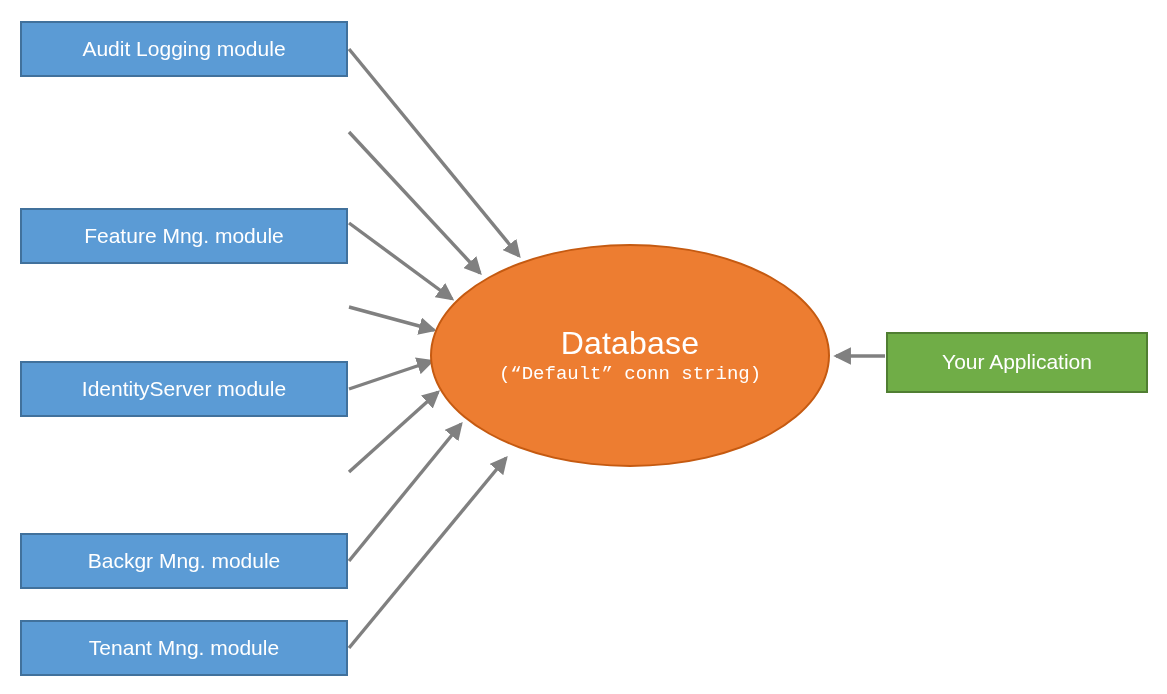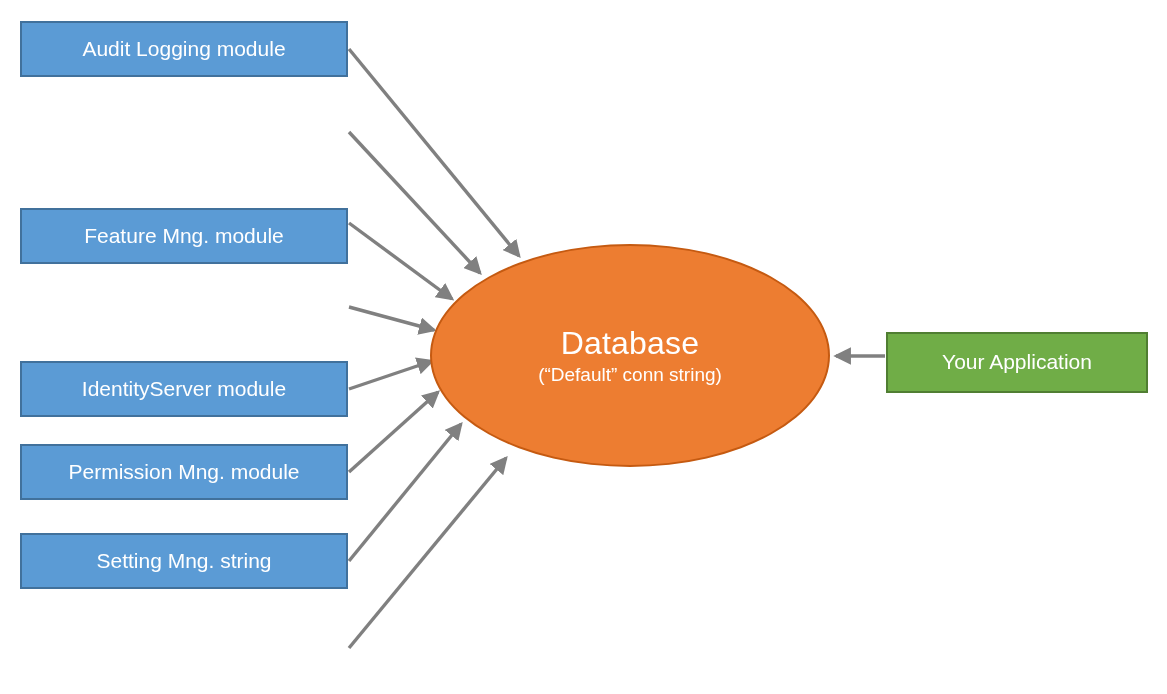--- a/index.html
+++ b/index.html
@@ -67,20 +67,21 @@
     border-radius: 50%;
     flex-direction: column;
   }
   .db-title {
     font-size: 32px;
     letter-spacing: 0.2px;
   }
   .db-sub {
     font-size: 19px;
     margin-top: 2px;
+    font-family: Liberation Mono, monospace;
   }
 </style>
 </head>
 <body>
 
 <div id="canvas">
 
   <svg id="edges" viewBox="0 0 1167 694" width="1167" height="694" aria-hidden="true">
     <defs>
       <marker id="arrowhead" markerWidth="5.2" markerHeight="5.2" refX="4.4" refY="2.6" orient="auto" markerUnits="strokeWidth">
@@ -103,25 +104,25 @@
 
   <div class="node module-box" style="top:21px">
     <span class="label">Audit Logging module</span>
   </div>
   <div class="node module-box" style="top:208px">
     <span class="label">Feature Mng. module</span>
   </div>
   <div class="node module-box" style="top:361px">
     <span class="label">IdentityServer module</span>
   </div>
-  <div class="node module-box" style="top:444px">
-    <span class="label">Permission Mng. module</span>
+  <div class="node module-box" style="top:533px">
+    <span class="label">Backgr Mng. module</span>
   </div>
-  <div class="node module-box" style="top:533px">
-    <span class="label">Setting Mng. string</span>
+  <div class="node module-box" style="top:620px">
+    <span class="label">Tenant Mng. module</span>
   </div>
 
   <div class="node db-ellipse">
     <div class="db-title">Database</div>
     <div class="db-sub">(“Default” conn string)</div>
   </div>
 
   <div class="node app-box">
     <span class="label">Your Application</span>
   </div>

